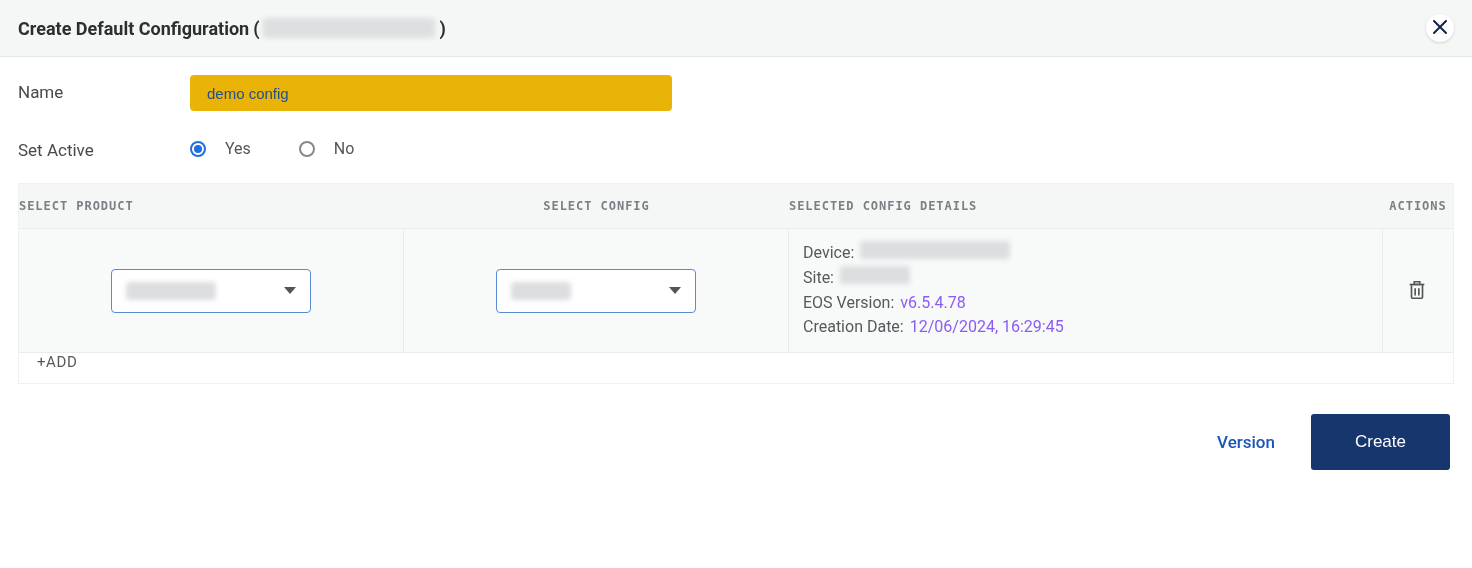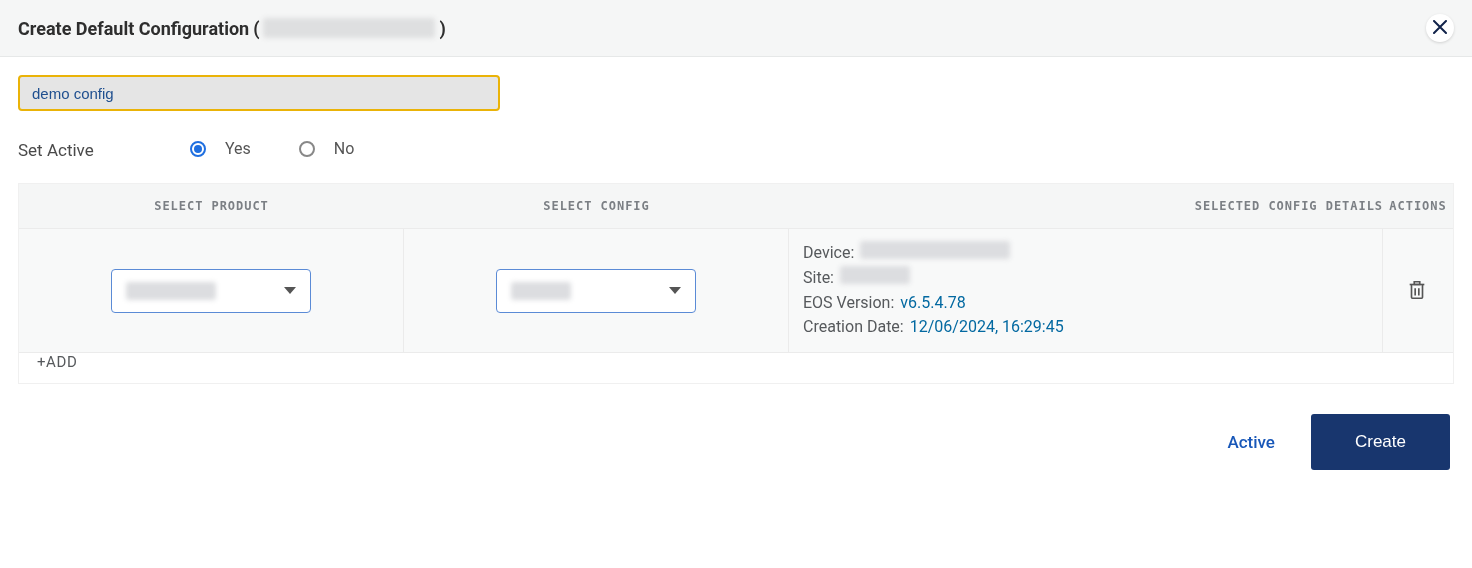--- a/index.html
+++ b/index.html
@@ -93,27 +93,27 @@
     align-items: center; justify-content: center;
     font-size: 14px; font-weight: 700;
     color: #555;
     flex-shrink:0;
     margin-top: 4px;
   }
   .form-control { flex: 1; }
   .text-input {
     width: 482px;
     height: 36px;
-    border: 2px solid #eab308;
+    border: 5px solid #eab308;
     border-radius: 4px;
     padding: 0 12px;
     font-size: 15px;
     color: #1f4f8f;
     outline: none;
-    background: #e5e5e5;
+    background: #eab308;
   }
   .radios {
     display: flex;
     gap: 48px;
     padding-top: 6px;
   }
   .radio-item {
     display: flex;
     align-items: center;
     gap: 19px;
@@ -150,23 +150,23 @@
     background: #f5f6f6;
     font-size: 12px;
     letter-spacing: 0.08em;
     font-weight: 700;
     color: #7b7f84;
     text-transform: uppercase;
     height: 44px;
     align-items: center;
     font-family: "SFMono-Regular", Menlo, Consolas, monospace;
   }
-  .col-product { width: 385px; text-align:center; }
+  .col-product { width: 385px; }
   .col-config  { width: 385px; text-align:center; }
-  .col-details { flex: 1; text-align:right; }
+  .col-details { flex: 1; text-align:left; }
   .col-actions { width: 70px; text-align:center; }
   .config-row {
     display: flex;
     background: #f8f9f9;
     min-height: 118px;
     align-items: center;
     border-top: 1px solid #ebebeb;
   }
   .config-row > div { }
   .cell-product { width: 385px; display:flex; justify-content:center; border-right:1px solid #ebebeb; align-self:stretch; align-items:center;}
@@ -193,21 +193,21 @@
     filter: blur(2.5px);
   }
   .caret-down {
     width: 0; height: 0;
     border-left: 6px solid transparent;
     border-right: 6px solid transparent;
     border-top: 7px solid #555;
   }
   .detail-line { display:flex; gap:6px; }
   .detail-label { color:#56595c; }
-  .detail-value { color:#0369a1; }
+  .detail-value { color:#8b5cf6; }
   .detail-blur {
     display:inline-block;
     height:18px;
     background:#dcdde0;
     border-radius:3px;
     filter:blur(2.5px);
     vertical-align:middle;
   }
   .trash-btn {
     width: 24px; height: 24px;
@@ -266,20 +266,21 @@
         <svg viewBox="0 0 14 14">
             <path d="M1 1 L13 13 M13 1 L1 13" stroke="#12234a" stroke-width="2" fill="none" stroke-linecap="round"></path>
           </svg>
       </span>
     </div>
   </div>
 
   <div class="modal-body">
 
     <div class="form-row">
+      <div class="form-label">Name</div>
       <div class="form-control">
         <input class="text-input" type="text" value="demo config" style="">
       </div>
     </div>
 
     <div class="form-row">
       <div class="form-label">Set Active</div>
       <div class="form-control radios">
         <label class="radio-item">
           <span class="radio-circle checked"></span>
@@ -348,17 +349,17 @@
           </div>
 
           <div class="add-row">+ADD</div>
         </div>
       </div>
     </div>
 
   </div>
 
   <div class="modal-footer">
-    <span class="btn-cancel">Active</span>
+    <span class="btn-cancel">Version</span>
     <button class="btn-create">Create</button>
   </div>
 
 </div>
 
 </body></html>

